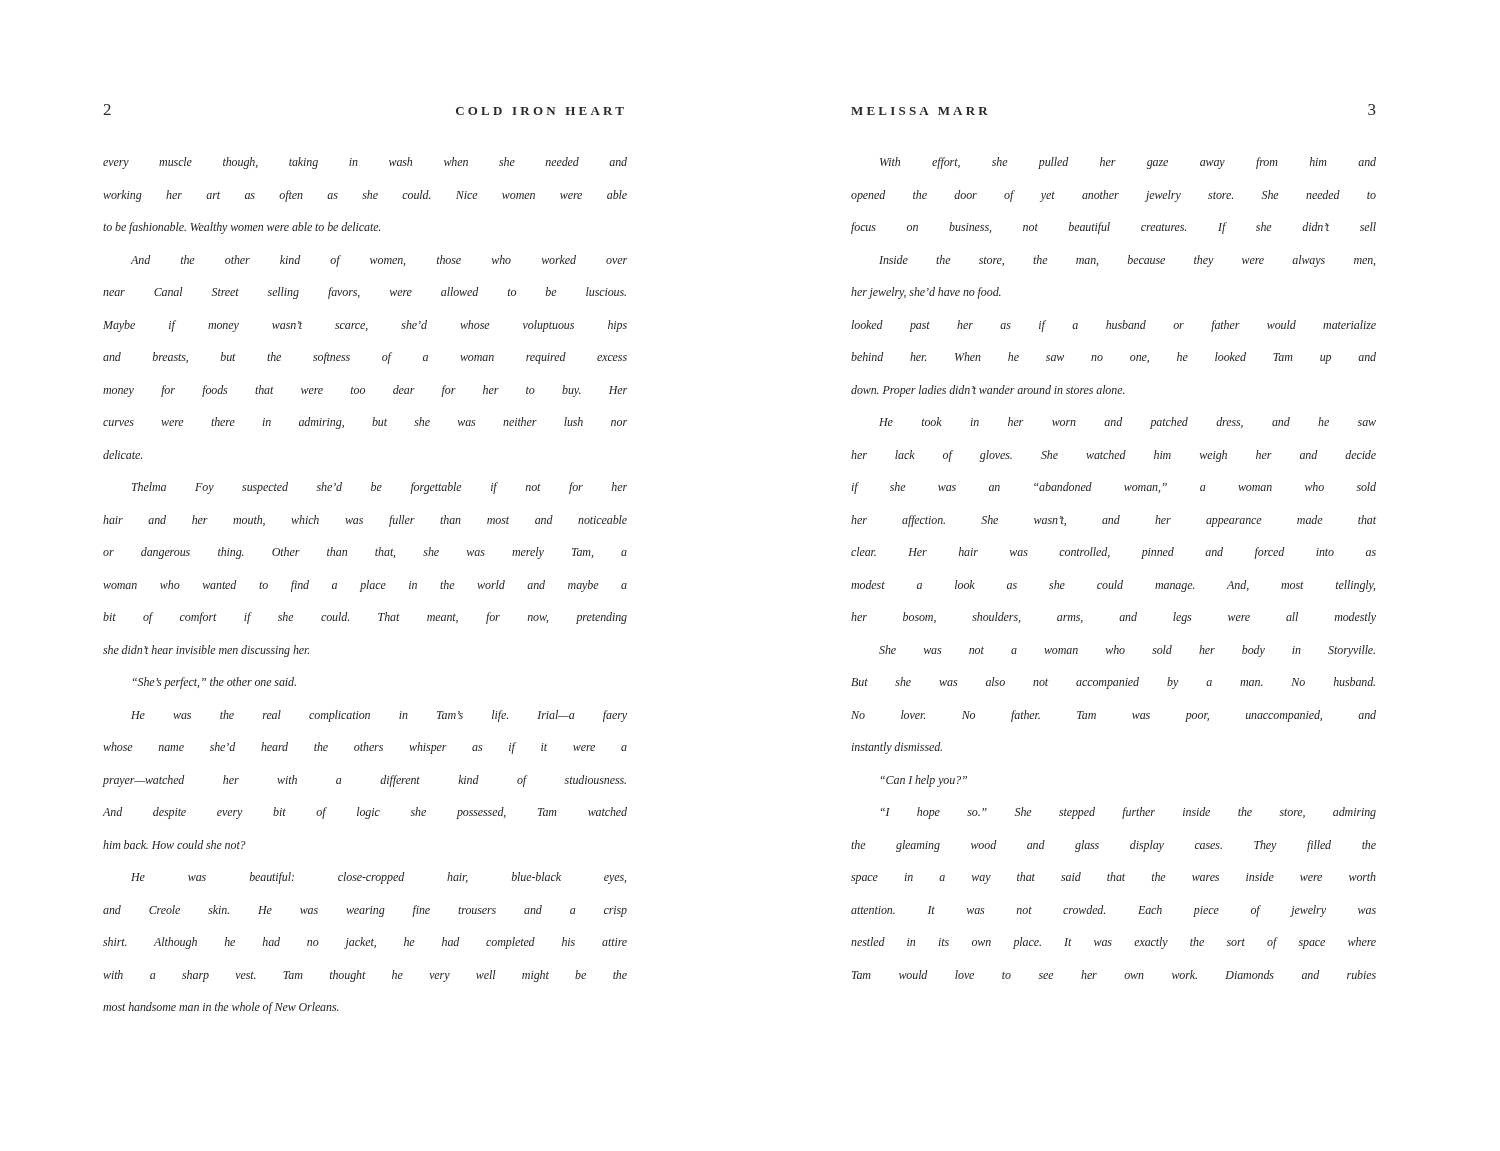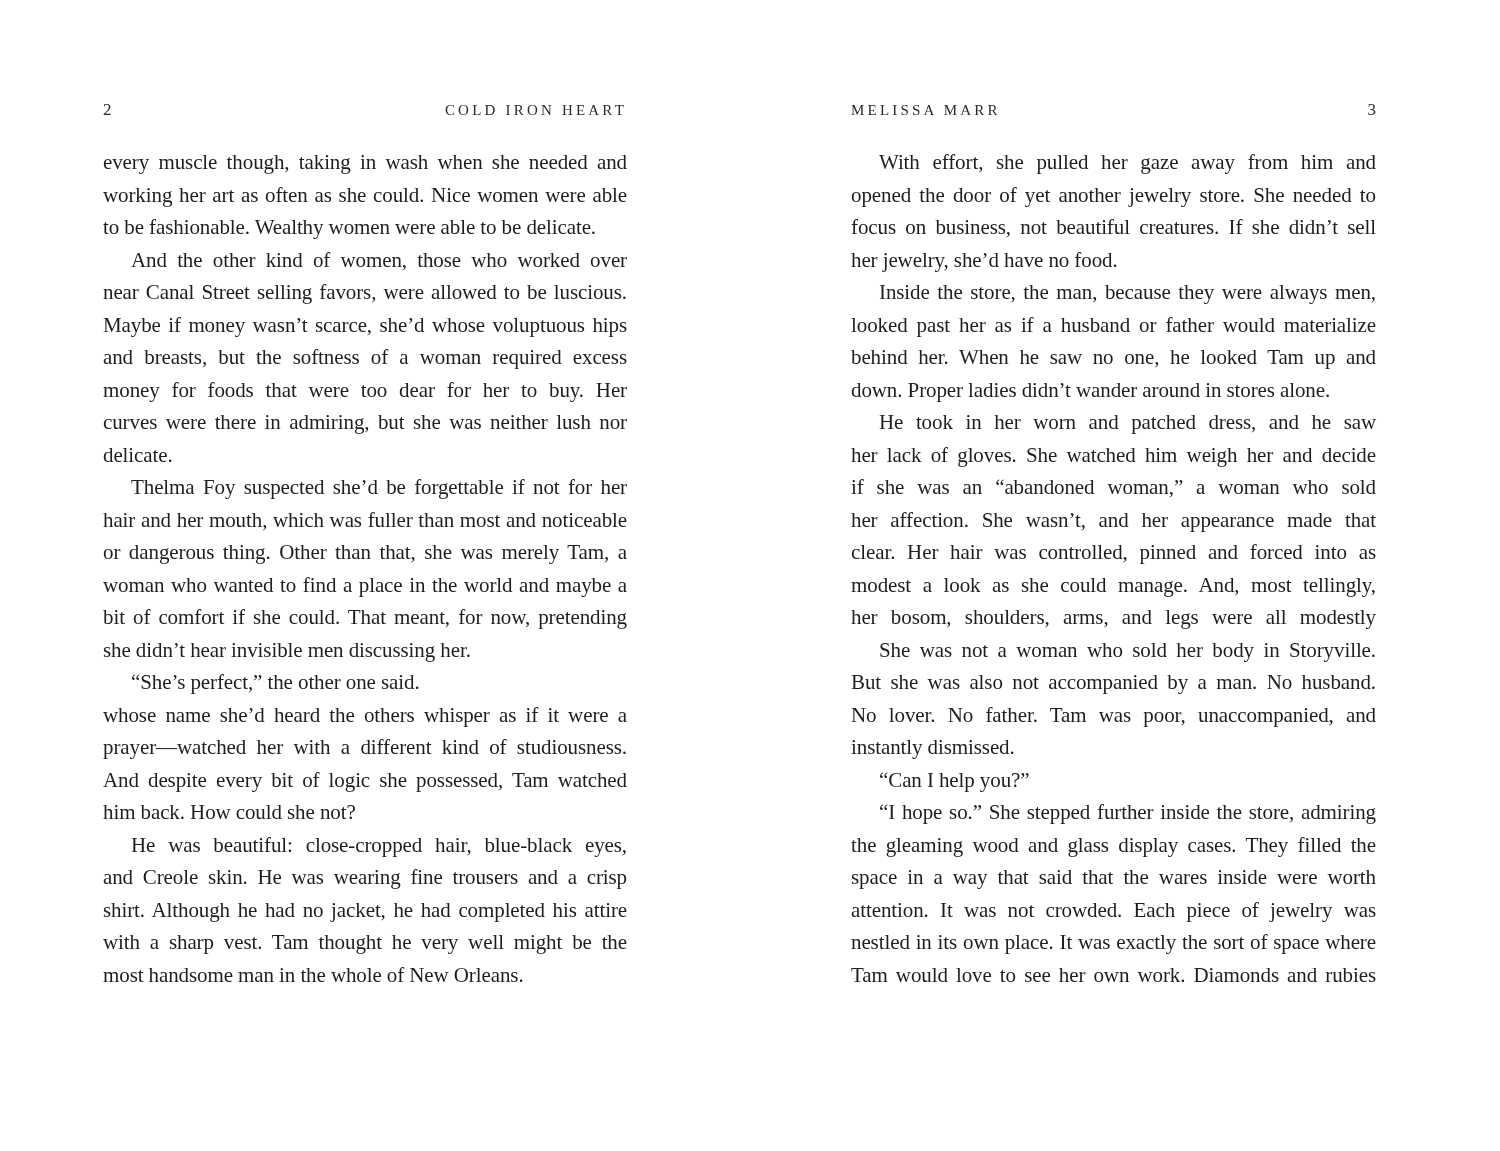--- a/index.html
+++ b/index.html
@@ -18,38 +18,40 @@
 
   .pagehead {
     position: absolute;
     top: 100px; left: 0; right: 0;
     display: flex;
     justify-content: space-between;
     align-items: baseline;
     color: #2a2a2a;
   }
   .rhead {
-    font-size: 15px;
+    font-size: 13px;
     letter-spacing: 3.2px;
     text-transform: uppercase;
+    font-weight: bold;
   }
   .folio { font-size: 17px; }
 
   .pagebody {
     position: absolute;
     top: 146px; left: 0; right: 0;
   }
   .line {
     height: 32.5px;
     line-height: 32.5px;
-    font-size: 21px;
+    font-size: 12px;
     letter-spacing: -0.1px;
     white-space: normal;
     text-align: justify;
     text-align-last: left;
+    font-style: italic;
   }
   .line.just { text-align-last: justify; }
   .line.indent { text-indent: 28px; }
 </style>
 </head>
 <body>
 
 <div class="spread">
 
   <section class="page left">
@@ -68,20 +70,21 @@
         <div class="line just">money for foods that were too dear for her to buy. Her</div>
         <div class="line just">curves were there in admiring, but she was neither lush nor</div>
         <div class="line">delicate.</div>
         <div class="line indent just">Thelma Foy suspected she’d be forgettable if not for her</div>
         <div class="line just">hair and her mouth, which was fuller than most and noticeable</div>
         <div class="line just">or dangerous thing. Other than that, she was merely Tam, a</div>
         <div class="line just">woman who wanted to find a place in the world and maybe a</div>
         <div class="line just">bit of comfort if she could. That meant, for now, pretending</div>
         <div class="line">she didn’t hear invisible men discussing her.</div>
         <div class="line indent">“She’s perfect,” the other one said.</div>
+        <div class="line indent just">He was the real complication in Tam’s life. Irial—a faery</div>
         <div class="line just">whose name she’d heard the others whisper as if it were a</div>
         <div class="line just">prayer—watched her with a different kind of studiousness.</div>
         <div class="line just">And despite every bit of logic she possessed, Tam watched</div>
         <div class="line">him back. How could she not?</div>
         <div class="line indent just">He was beautiful: close-cropped hair, blue-black eyes,</div>
         <div class="line just">and Creole skin. He was wearing fine trousers and a crisp</div>
         <div class="line just">shirt. Although he had no jacket, he had completed his attire</div>
         <div class="line just">with a sharp vest. Tam thought he very well might be the</div>
         <div class="line">most handsome man in the whole of New Orleans.</div>
       </div>
@@ -89,22 +92,22 @@
 
   <section class="page right">
     <header class="pagehead">
       <span class="rhead">MELISSA MARR</span>
       <span class="folio">3</span>
     </header>
     <div class="pagebody">
         <div class="line indent just">With effort, she pulled her gaze away from him and</div>
         <div class="line just">opened the door of yet another jewelry store. She needed to</div>
         <div class="line just">focus on business, not beautiful creatures. If she didn’t sell</div>
+        <div class="line indent just">Inside the store, the man, because they were always men,</div>
         <div class="line">her jewelry, she’d have no food.</div>
-        <div class="line indent just">Inside the store, the man, because they were always men,</div>
         <div class="line just">looked past her as if a husband or father would materialize</div>
         <div class="line just">behind her. When he saw no one, he looked Tam up and</div>
         <div class="line">down. Proper ladies didn’t wander around in stores alone.</div>
         <div class="line indent just">He took in her worn and patched dress, and he saw</div>
         <div class="line just">her lack of gloves. She watched him weigh her and decide</div>
         <div class="line just">if she was an “abandoned woman,” a woman who sold</div>
         <div class="line just">her affection. She wasn’t, and her appearance made that</div>
         <div class="line just">clear. Her hair was controlled, pinned and forced into as</div>
         <div class="line just">modest a look as she could manage. And, most tellingly,</div>
         <div class="line just">her bosom, shoulders, arms, and legs were all modestly</div>

